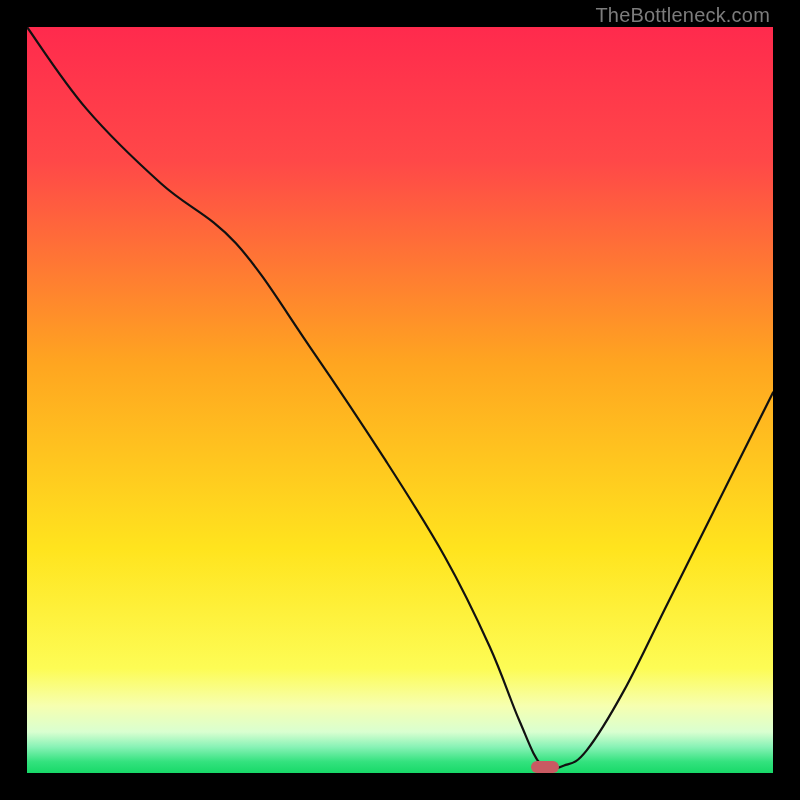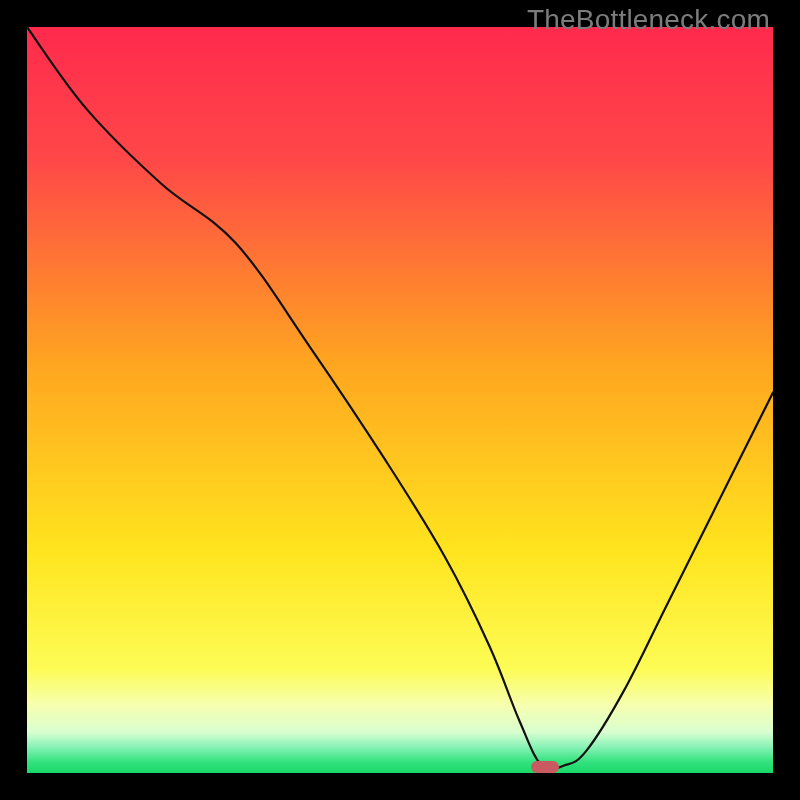--- a/index.html
+++ b/index.html
@@ -45,21 +45,21 @@
     height: 12px;
     background: #c95a62;
     border-radius: 6px;
     transform: translate(-50%, -50%);
   }
   .watermark {
     position: absolute;
     top: 4px;
     right: 30px;
     color: #7c7c7c;
-    font-size: 28px;
+    font-size: 20px;
     font-weight: 500;
     letter-spacing: 0.2px;
     user-select: none;
   }
 </style>
 </head>
 <body>
 
 <div class="frame">
 

